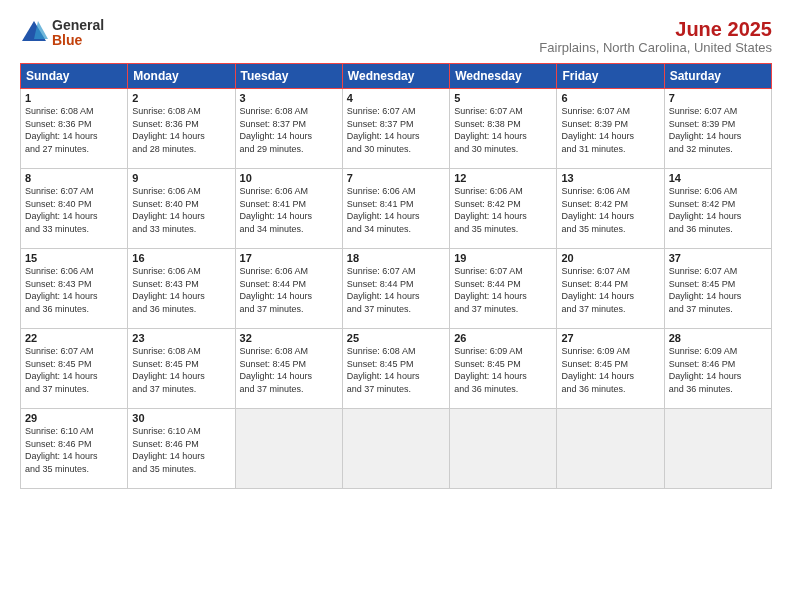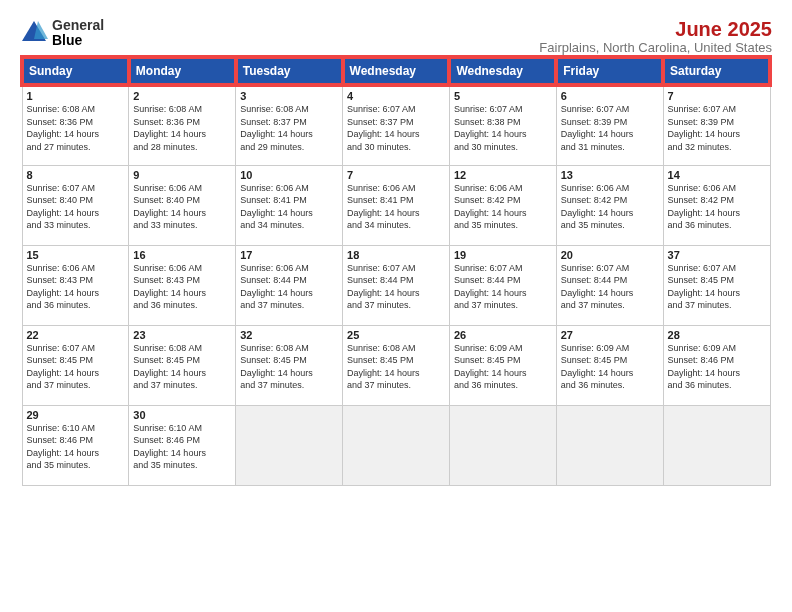--- a/index.html
+++ b/index.html
@@ -13,41 +13,41 @@
     .page {
       width: 792px;
       height: 612px;
       padding: 18px 20px 10px 20px;
       background: #fff;
     }
     .header {
       display: flex;
       justify-content: space-between;
       align-items: flex-start;
-      margin-bottom: 0;
+      margin-bottom: 8px;
     }
     .logo {
       display: flex;
       align-items: center;
       gap: 4px;
     }
     .logo-text {
       display: flex;
       flex-direction: column;
       line-height: 1.1;
     }
     .logo-general {
       font-size: 14px;
       font-weight: bold;
       color: #333;
     }
     .logo-blue {
       font-size: 14px;
       font-weight: bold;
-      color: #000000;
+      color: #c2410c;
     }
     .logo-icon {
       width: 28px;
       height: 28px;
     }
     .title-block {
       text-align: right;
     }
     .title-month {
       font-size: 20px;
@@ -64,21 +64,21 @@
       border-collapse: collapse;
       table-layout: fixed;
     }
     .calendar thead tr th {
       background: #2255aa;
       color: #fff;
       font-size: 12px;
       font-weight: bold;
       text-align: left;
       padding: 5px 5px;
-      border: 4px solid #ef4444;
+      border: 1px solid #ef4444;
     }
     .calendar tbody tr td {
       border: 1px solid #ccc;
       vertical-align: top;
       padding: 3px 4px;
       font-size: 9.5px;
       color: #333;
       background: #fff;
       height: 80px;
     }

